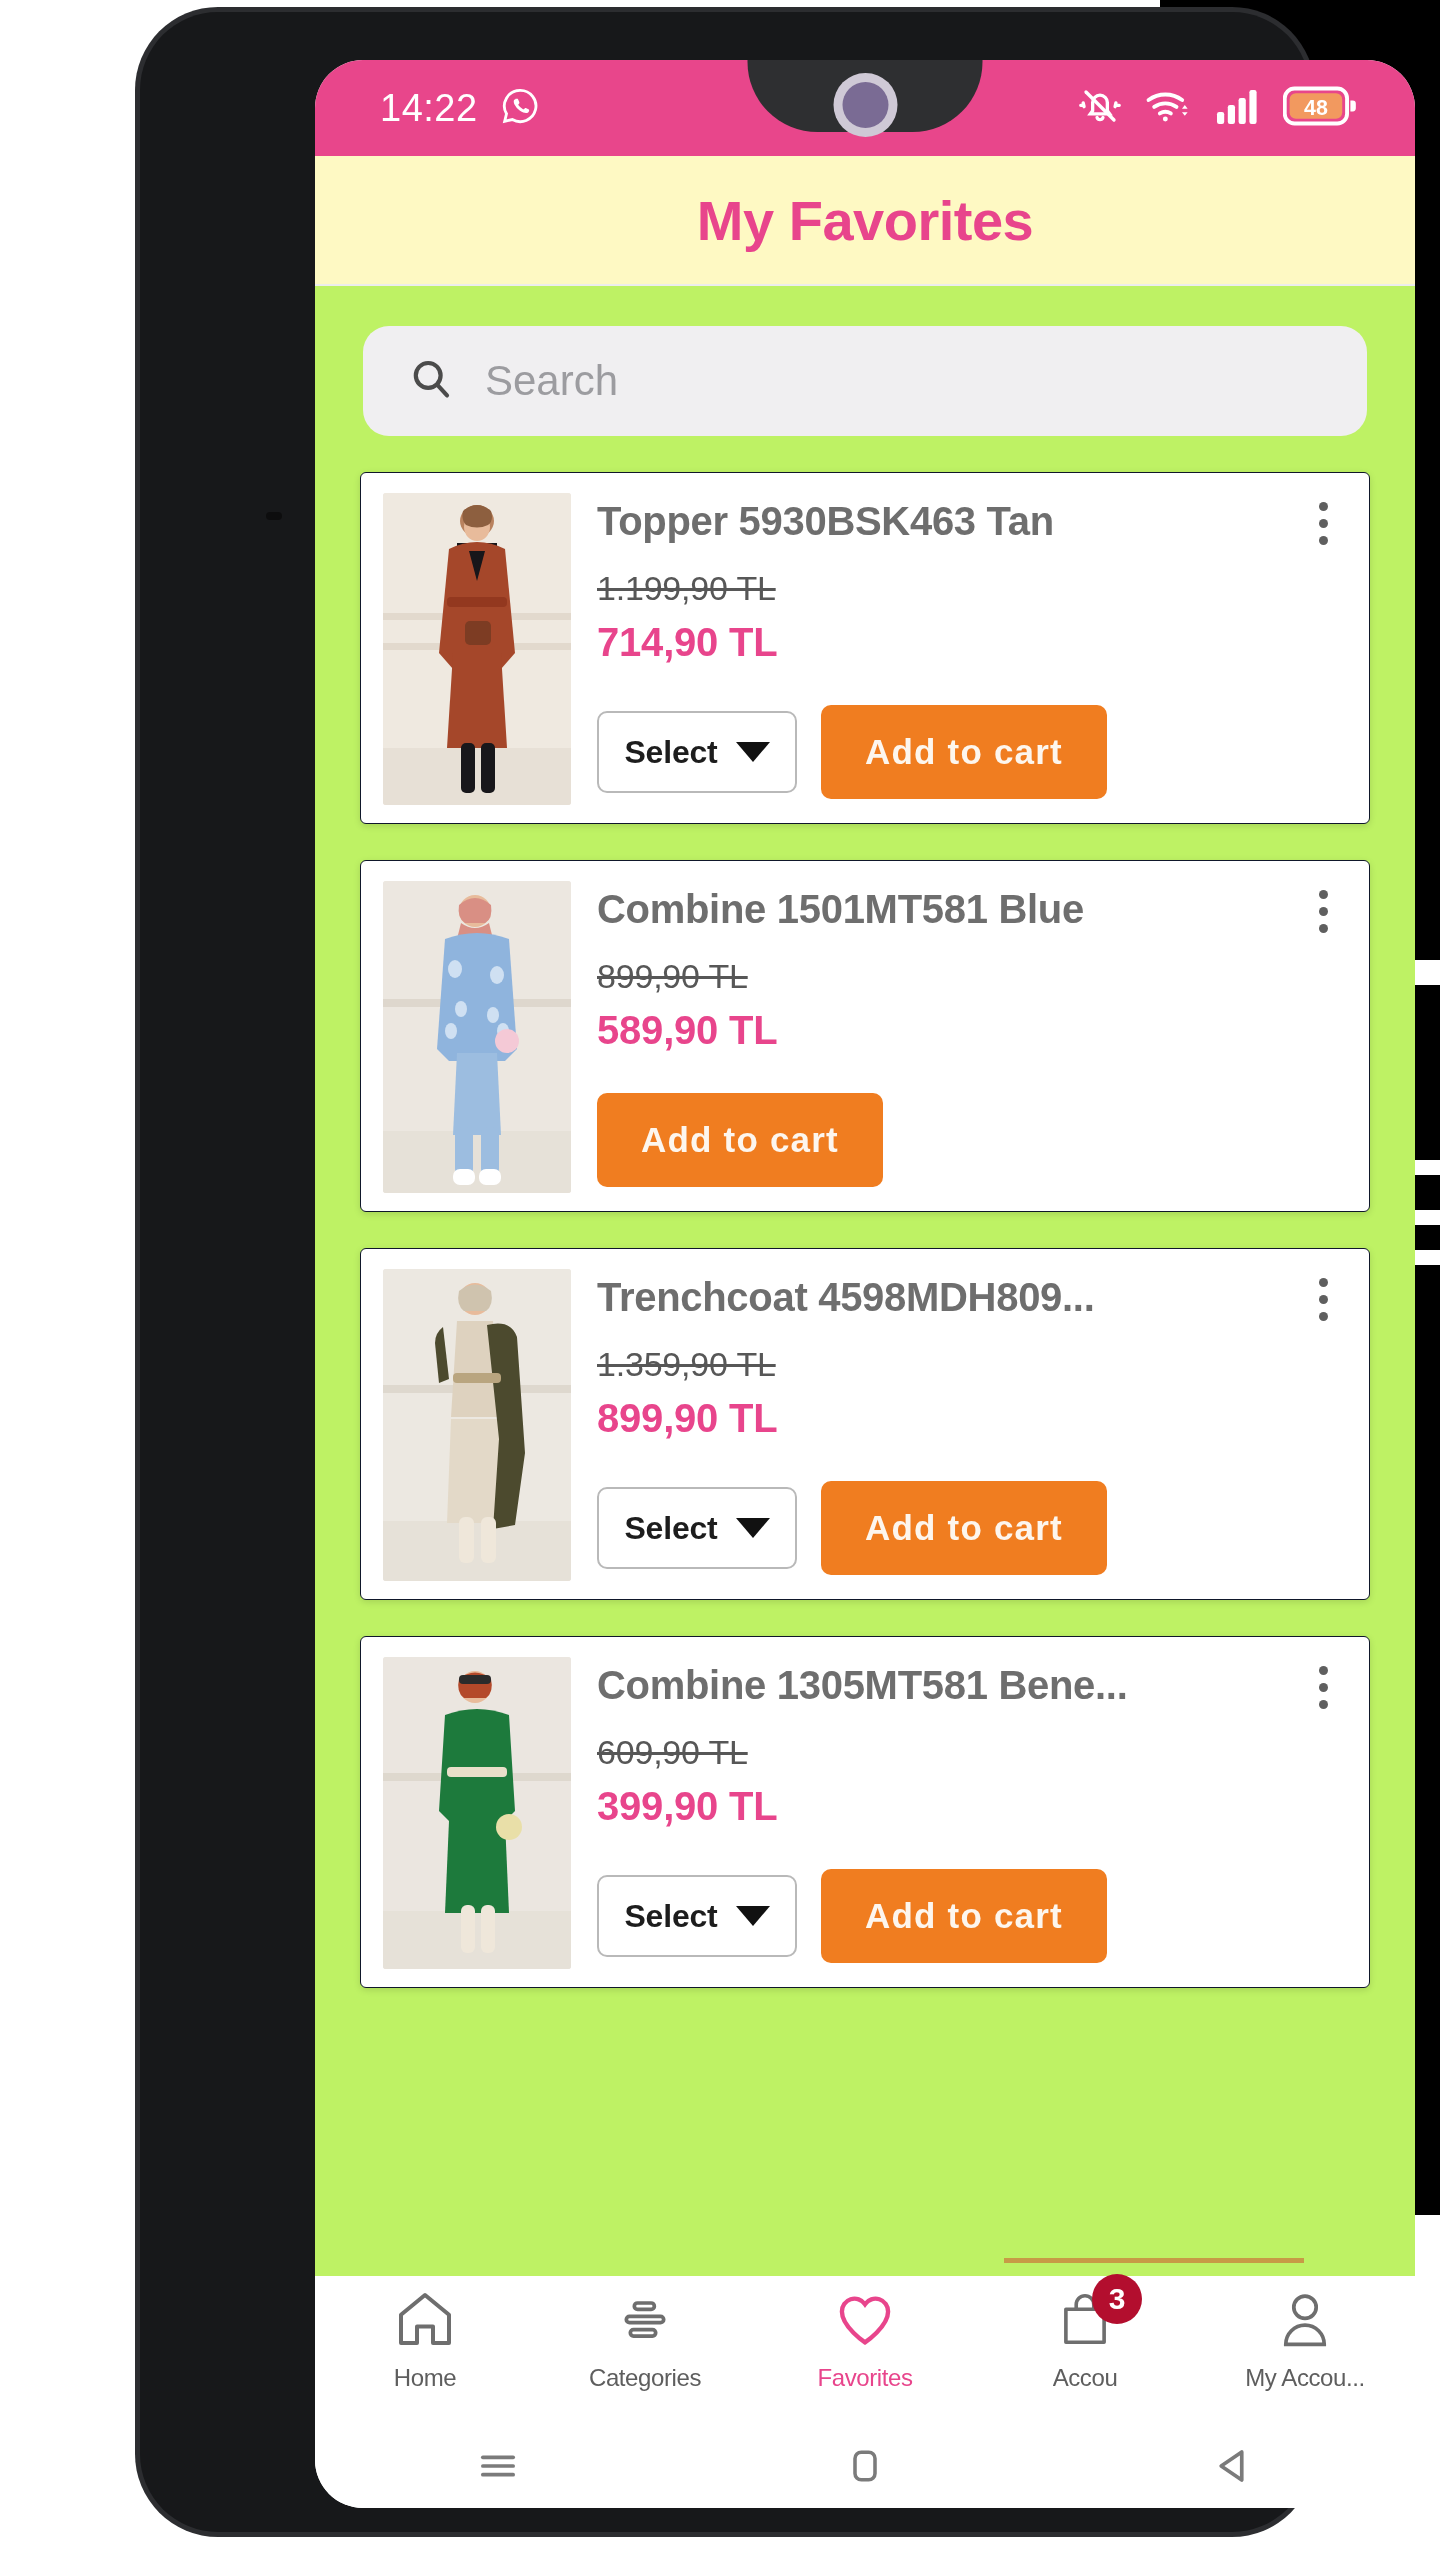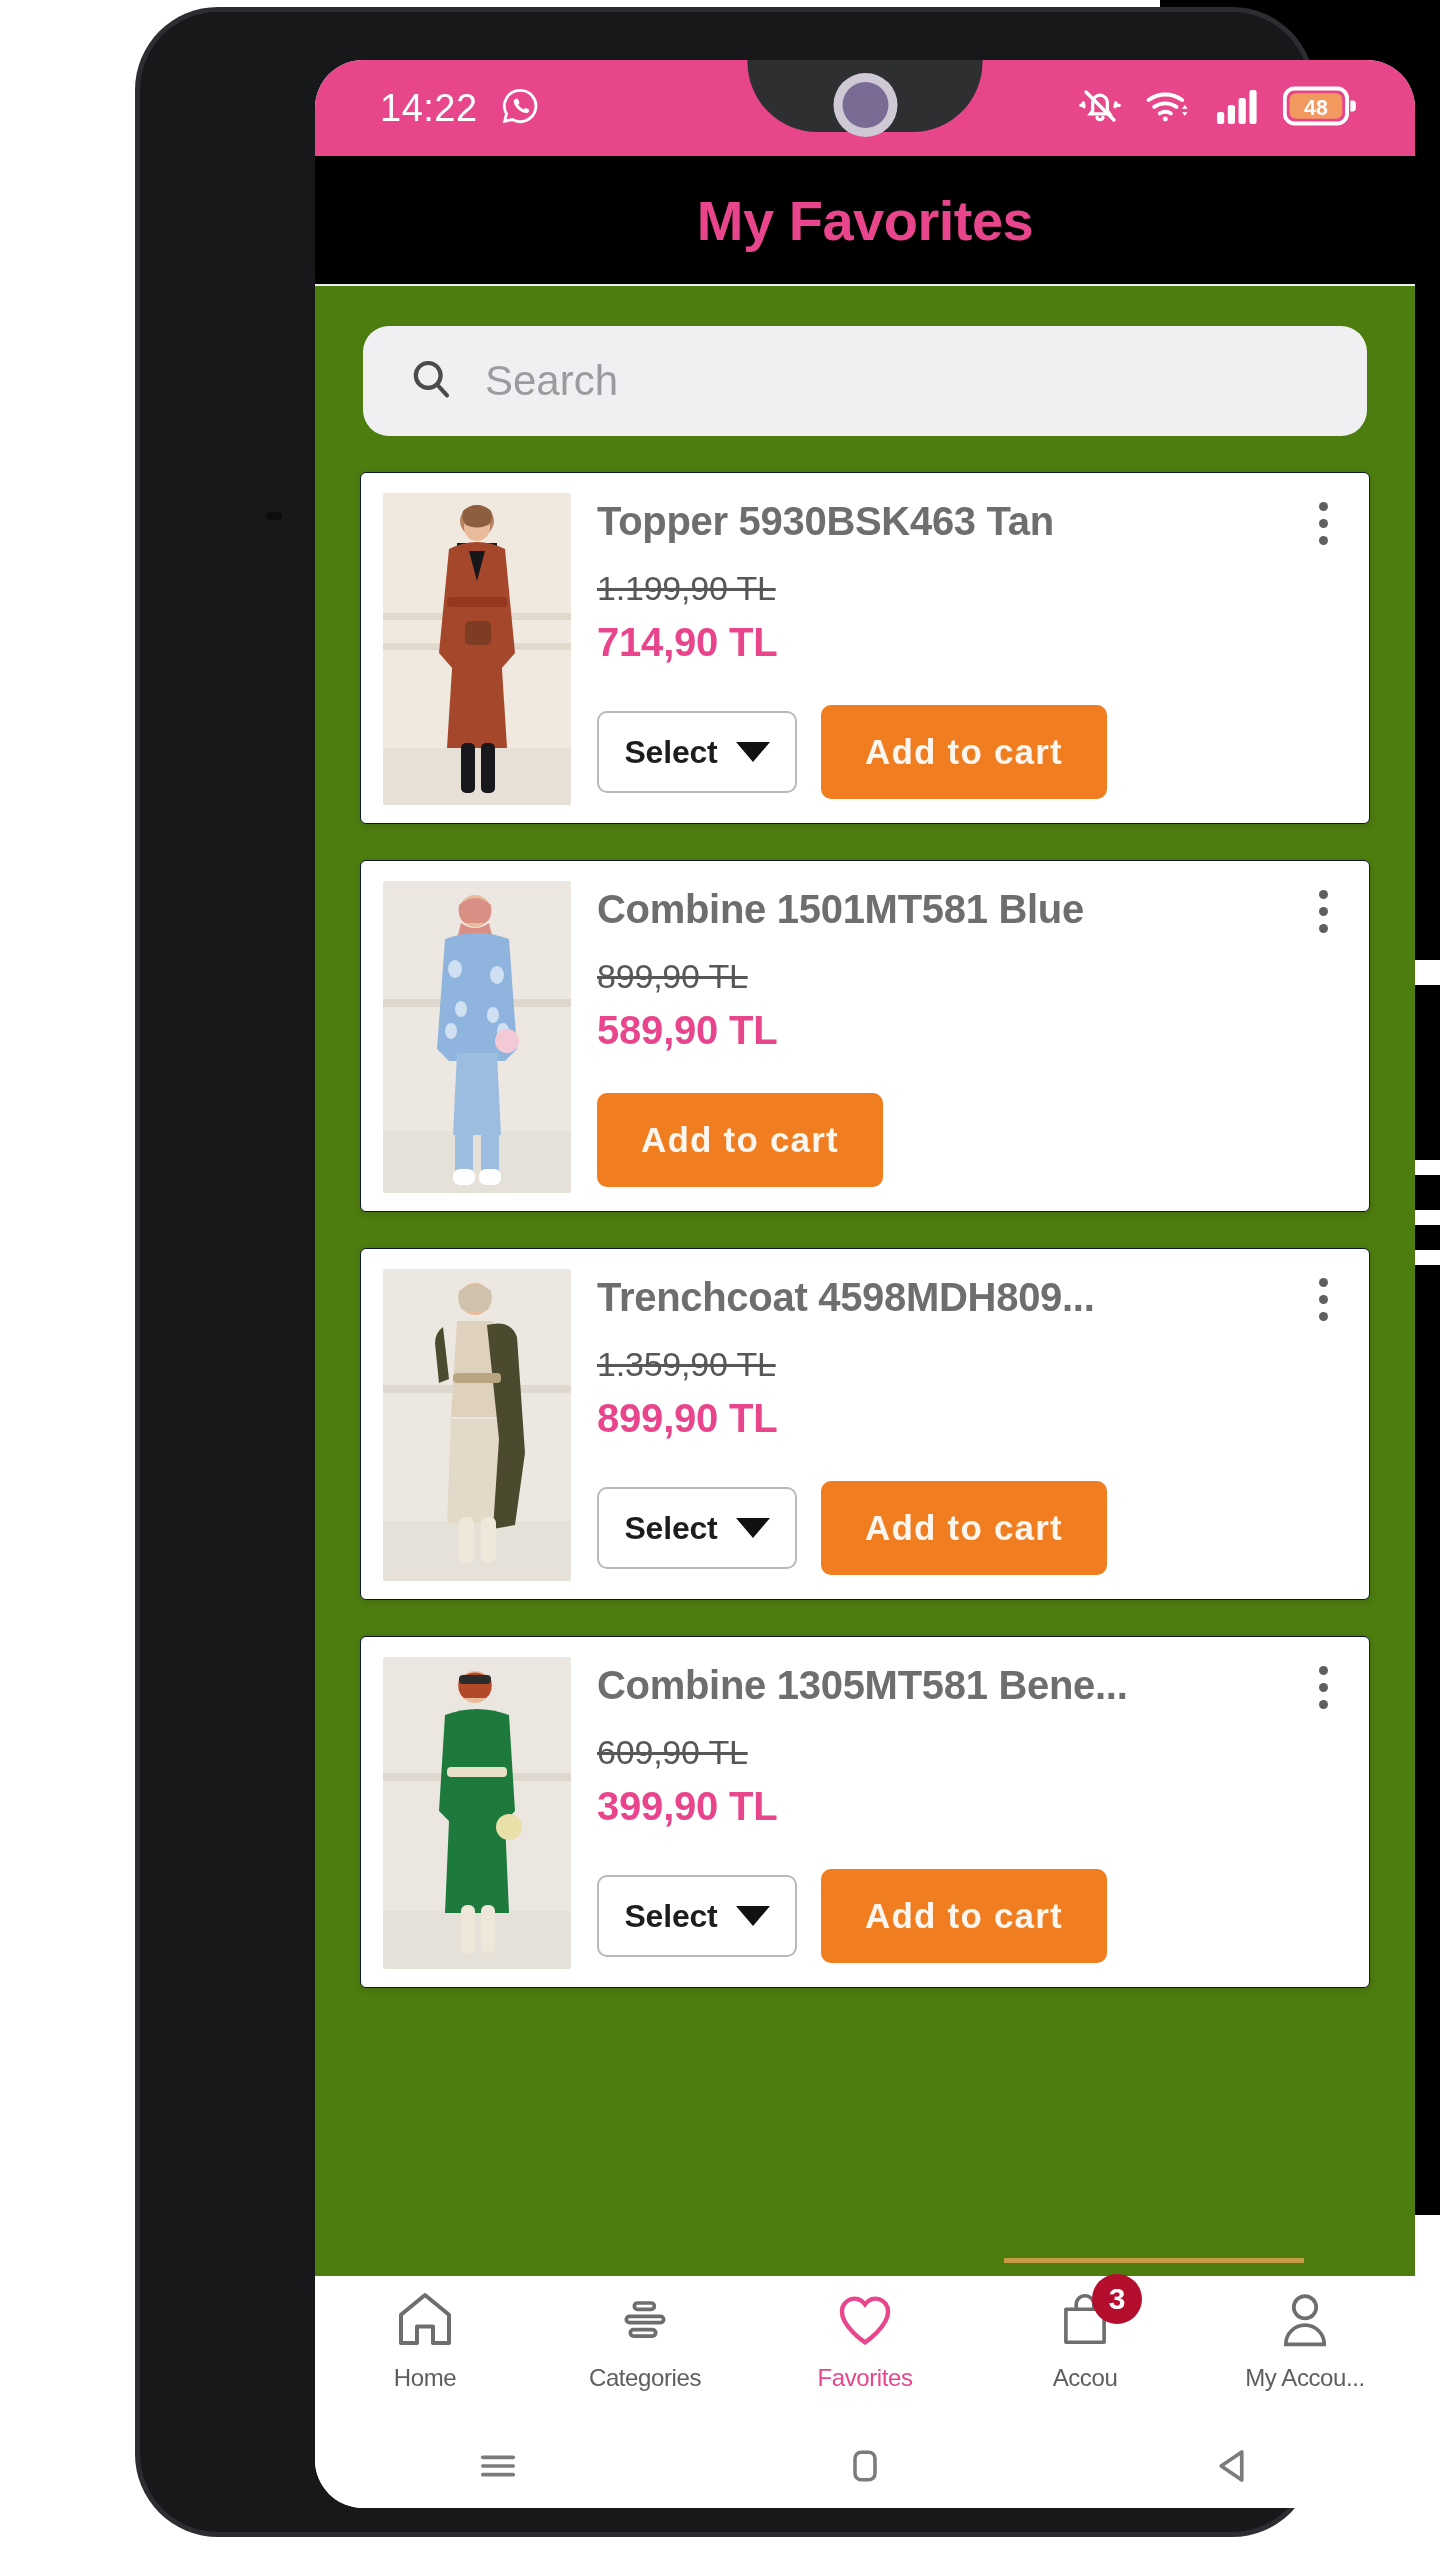--- a/index.html
+++ b/index.html
@@ -121,41 +121,41 @@
     background: #7a6b94;
     box-shadow: 0 0 0 9px #cfc9d6;
   }
 
   
   #app-header {
     position: absolute;
     left: 0; top: 96px;
     width: 1100px;
     height: 130px;
-    background: #000000;
+    background: #fef9c3;
     border-bottom: 2px solid #ededed;
     display: flex;
     align-items: center;
     justify-content: center;
   }
   #page-title {
     color: #e8458c;
     font-size: 56px;
     font-weight: bold;
     letter-spacing: -0.5px;
   }
 
   
   #scroll-body {
     position: absolute;
     left: 0;
     top: 226px;
     width: 1100px;
     height: 1990px;
-    background: #4d7c0f;
+    background: #bef264;
     overflow: hidden;
   }
 
   
   #search-wrap {
     margin: 40px 48px 0 48px;
     height: 110px;
     background: #f0eff1;
     border-radius: 26px;
     display: flex;

